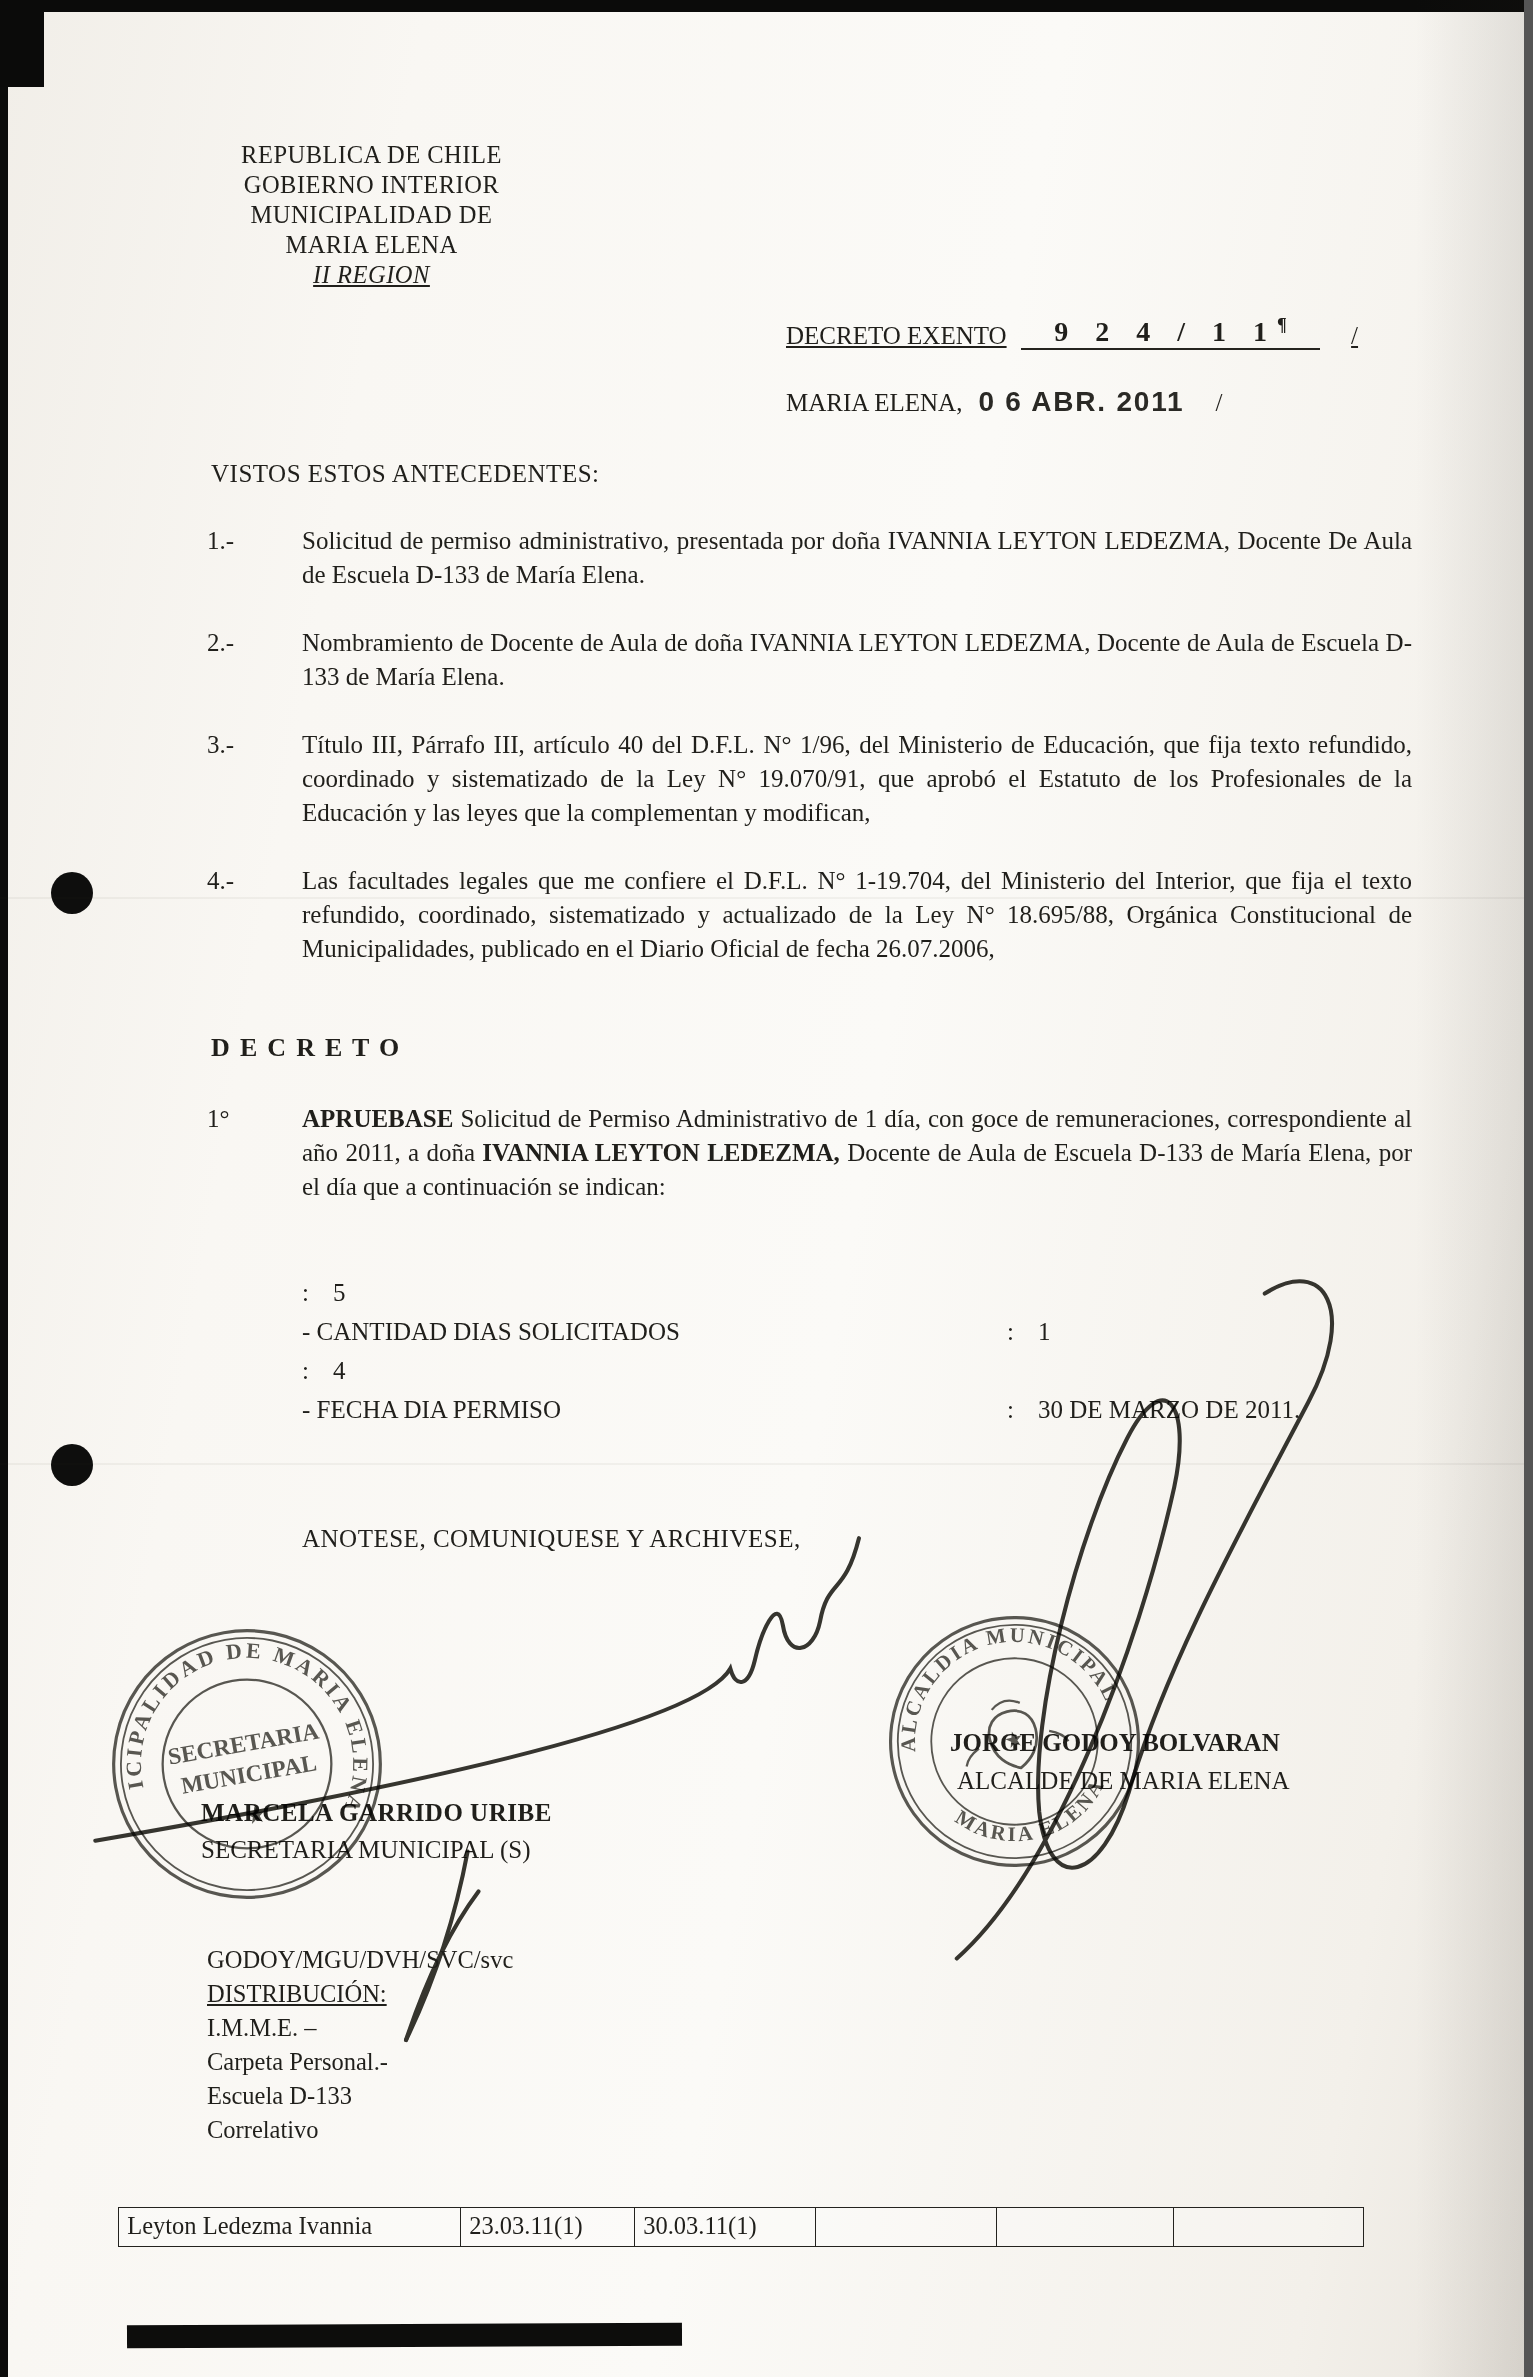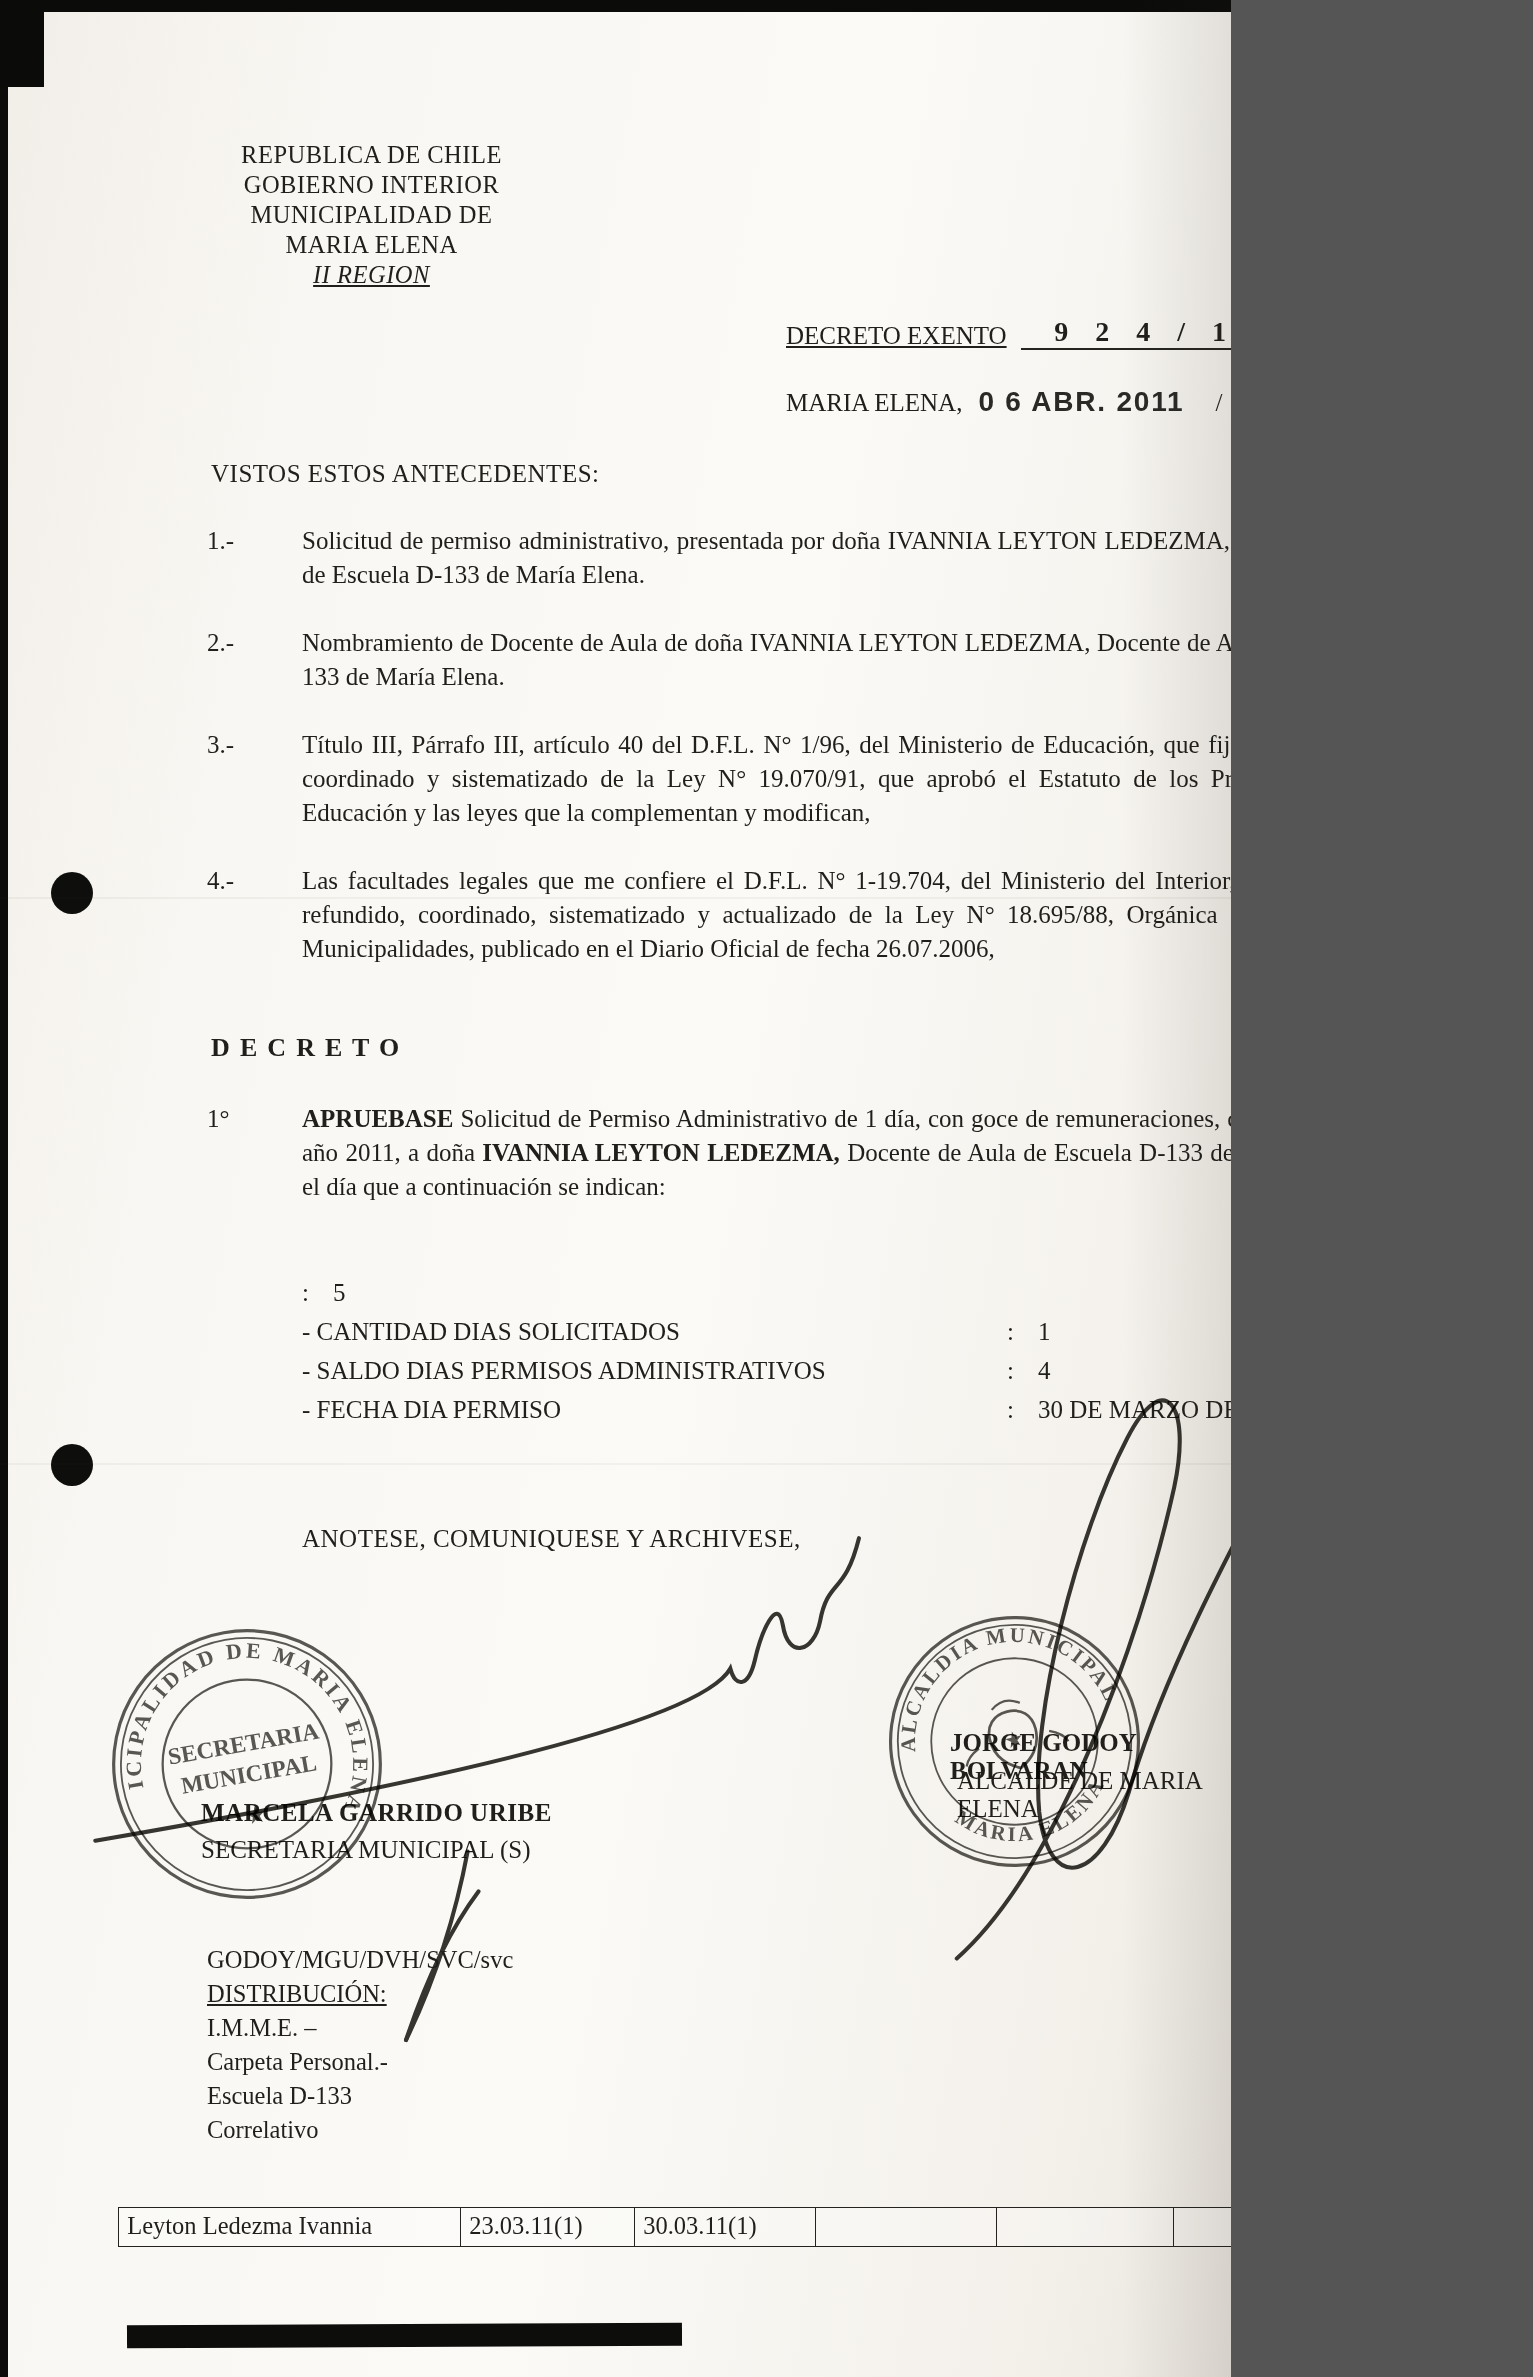--- a/index.html
+++ b/index.html
@@ -2,21 +2,21 @@
 <html style="font-size:14.5px"><head>
 <meta charset="utf-8">
 <style>
   html,body{margin:0;padding:0;}
   body{
     width:1534px;height:2377px;
     background:#555;
     font-family:"Liberation Serif","DejaVu Serif",serif;
   }
   .page{
-    position:relative;width:1231px;height:2377px;overflow:hidden;
+    position:relative;width:1524px;height:2377px;overflow:hidden;
     background:linear-gradient(100deg,#f1eee8 0%,#f9f7f3 22%,#fbfaf7 55%,#f3f0ea 88%,#e9e5de 100%);
     color:#201f1b;
   }
   
   .edge-top{position:absolute;left:0;top:0;width:1534px;height:11.8px;background:#0b0b0a;}
   .edge-left{position:absolute;left:0;top:0;width:8.2px;height:2377px;background:#0c0c0b;}
   .corner-tl{position:absolute;left:0;top:0;width:44px;height:87px;background:#0b0b0a;}
   .hole{position:absolute;width:42px;height:42px;border-radius:50%;background:#0e0e0d;}
   .hole1{left:51px;top:872px;}
   .hole2{left:51px;top:1444px;}
@@ -136,21 +136,20 @@
     <div class="detail-row">
       <div class="col">:</div>
       <div class="val">5</div>
     </div>
     <div class="detail-row">
       <div class="lbl">- CANTIDAD DIAS SOLICITADOS</div>
       <div class="col">:</div>
       <div class="val">1</div>
     </div>
     <div class="detail-row">
-      <div class="lbl">- SALDO DIAS PERMISOS ADMINISTRATIVOS</div>
       <div class="col">:</div>
       <div class="val">4</div>
     </div>
     <div class="detail-row">
       <div class="lbl">- FECHA DIA PERMISO</div>
       <div class="col">:</div>
       <div class="val">30 DE MARZO DE  2011.</div>
     </div>
   </div>
 

